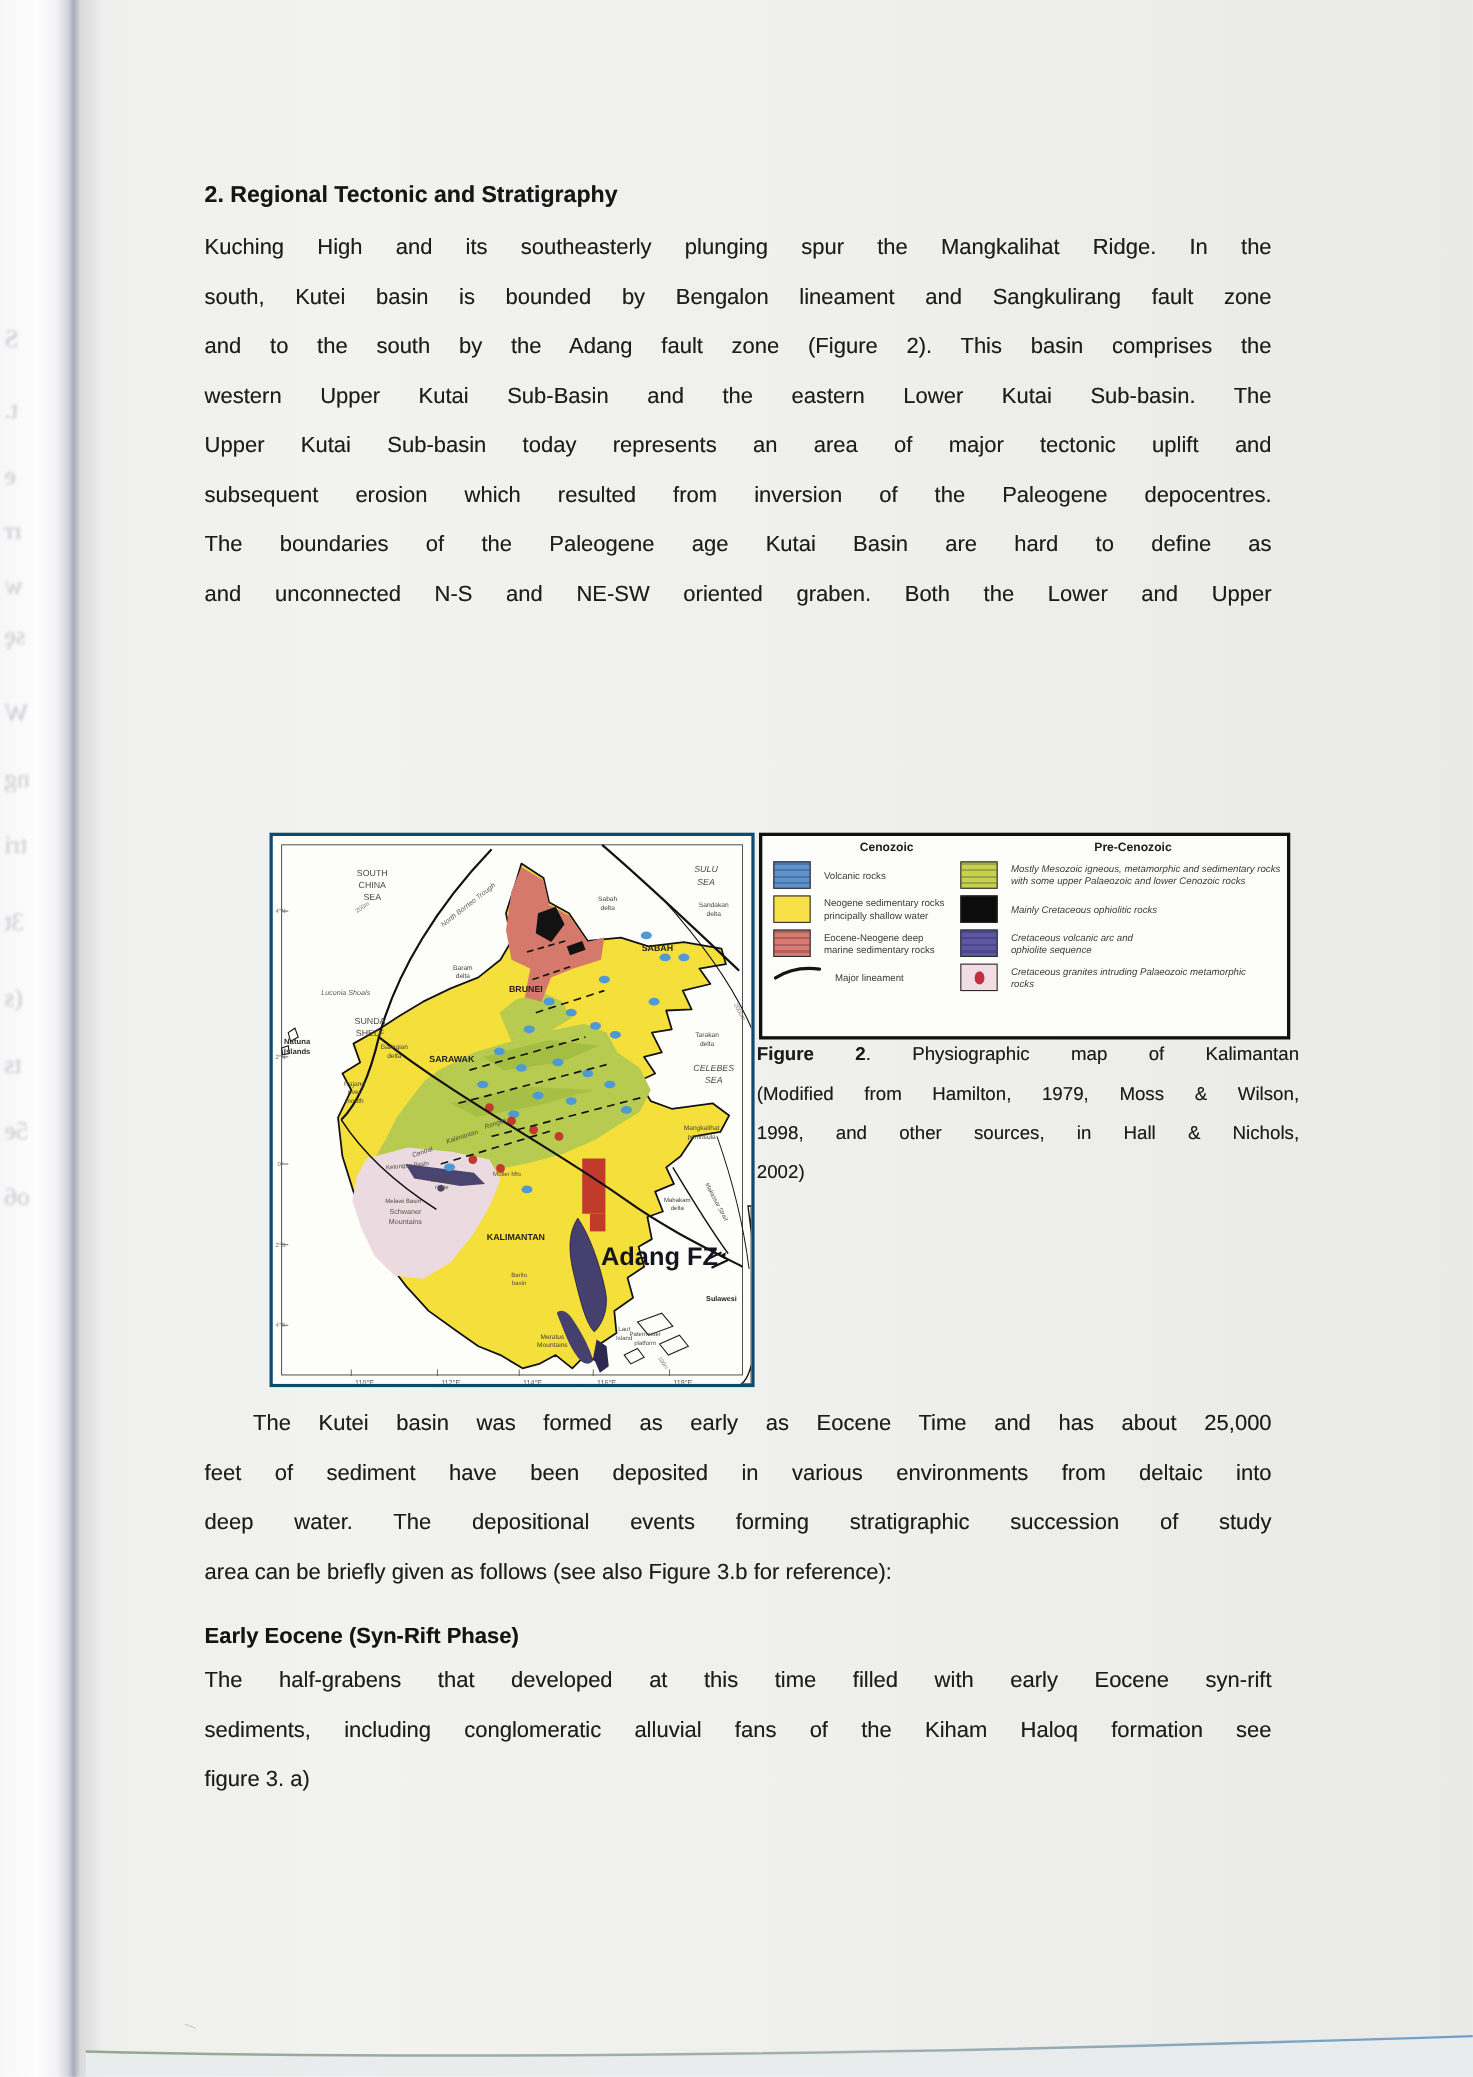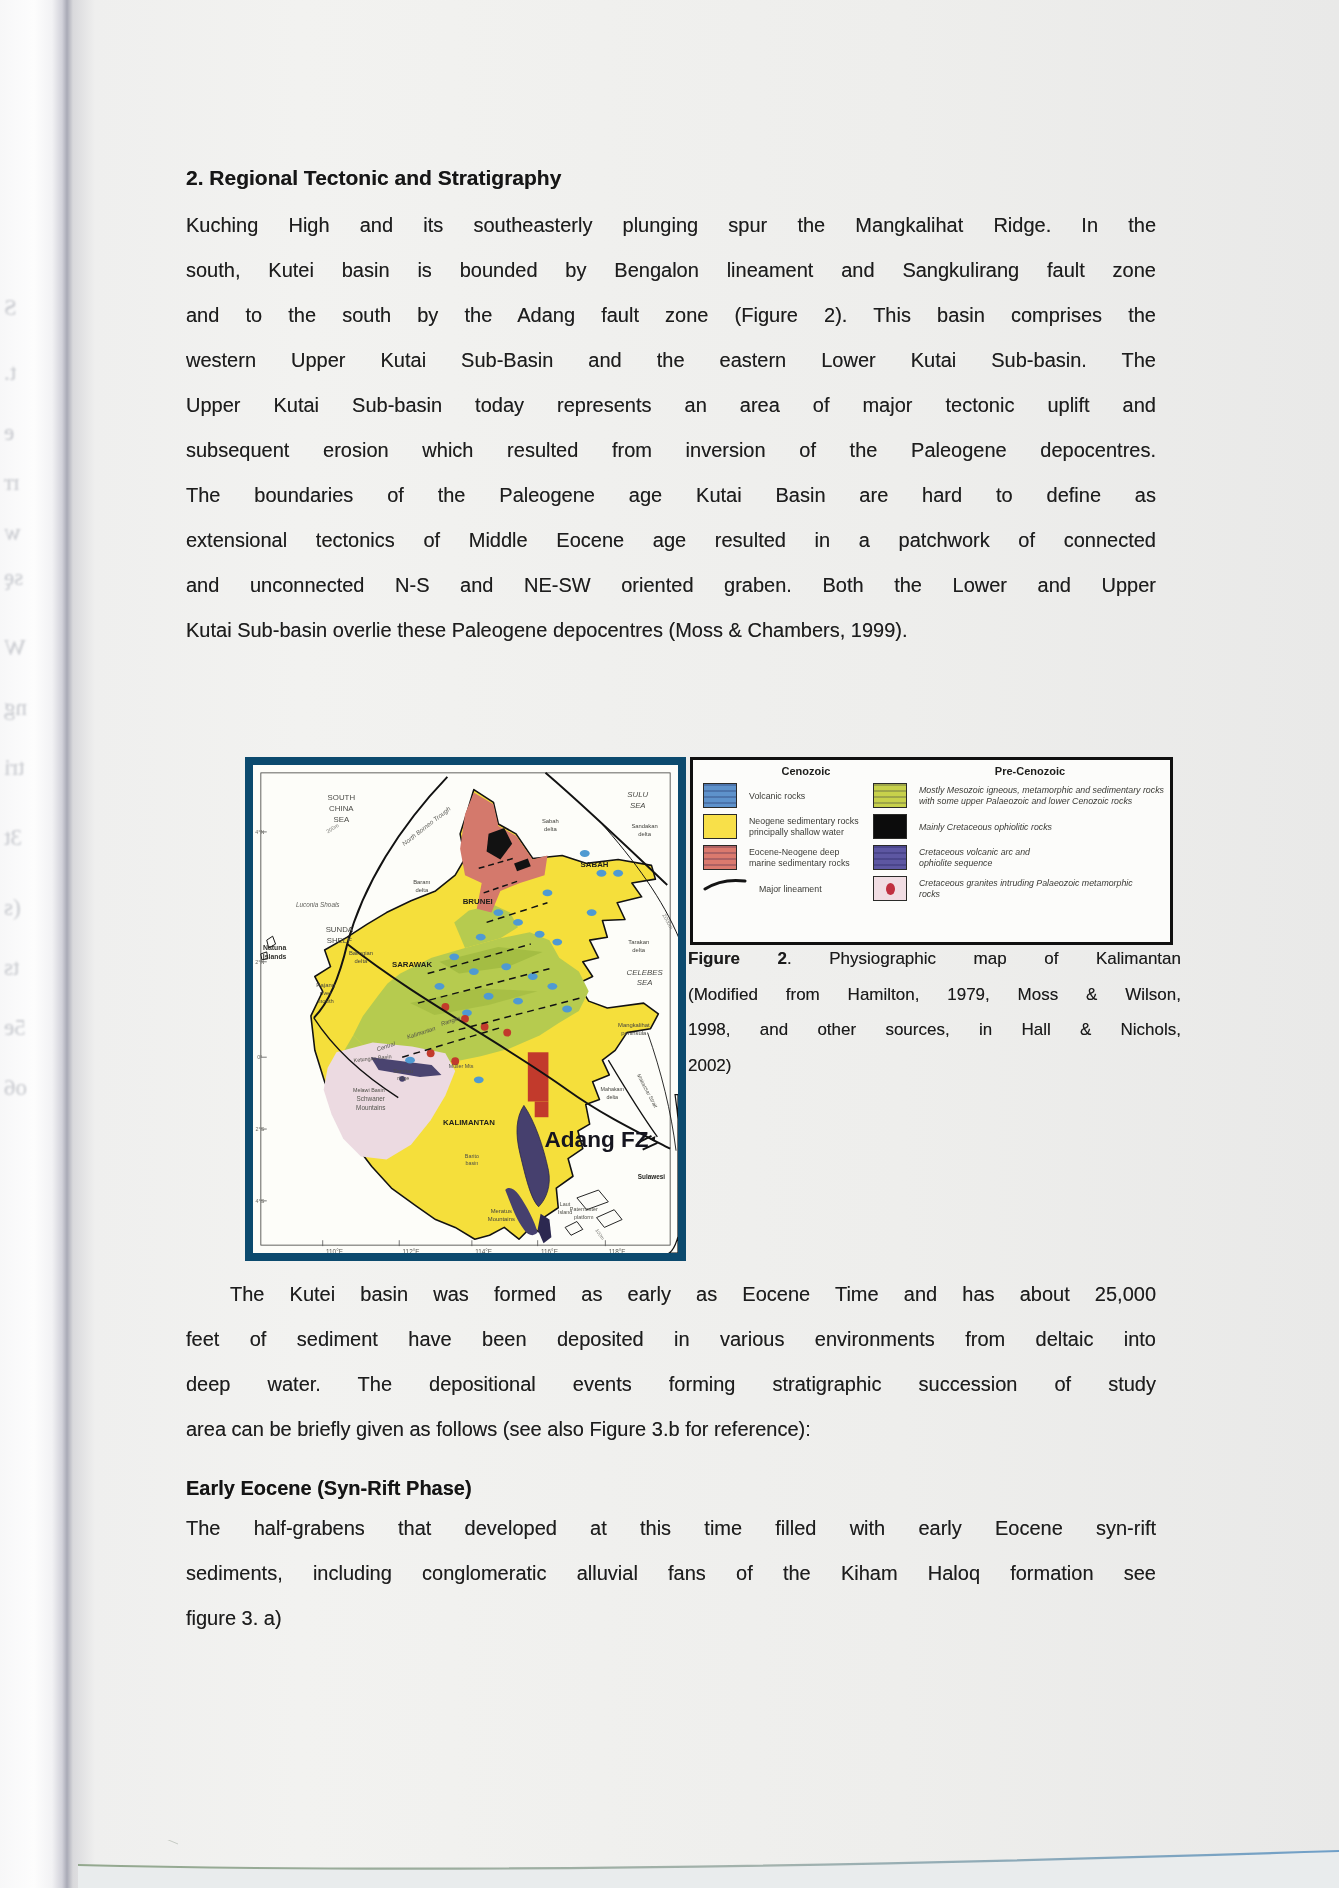--- a/index.html
+++ b/index.html
@@ -32,21 +32,21 @@
   .para .line.no-just{text-align-last:auto;}
   .para .line.indent{padding-left:44px;width:926px;}
   .subheading{
     position:absolute;left:186px;top:1477px;width:970px;
     font-size:20px;font-weight:bold;color:#141414;
     text-shadow:0 0 .4px rgba(0,0,0,.5);
   }
   
   .map-frame{
     position:absolute;left:245px;top:757px;width:441px;height:504px;
-    box-sizing:border-box;border:8px solid #0c4a6e;background:#fdfdf9;
+    box-sizing:border-box;border:3px solid #0c4a6e;background:#fdfdf9;
   }
   .map-frame svg{display:block;width:100%;height:100%;}
   .legend-box{
     position:absolute;left:690px;top:757px;width:483px;height:188px;
     box-sizing:border-box;border:3px solid #101010;background:#fcfcfa;
   }
   .leg-h{position:absolute;top:5px;font-size:11px;font-weight:bold;color:#1c1c1a;text-align:center;}
   .leg-h.c1{left:38px;width:150px;}
   .leg-h.c2{left:212px;width:250px;}
   .leg-col{position:absolute;top:23px;}
@@ -92,23 +92,21 @@
 <div class="heading">2. Regional Tectonic and Stratigraphy</div>
 
 <div class="para" style="top:203px" id="para1">
     <div class="line">Kuching High and its southeasterly plunging spur the Mangkalihat Ridge. In the</div>
     <div class="line">south, Kutei basin is bounded by Bengalon lineament and Sangkulirang fault zone</div>
     <div class="line">and to the south by the Adang fault zone (Figure 2). This basin comprises the</div>
     <div class="line">western Upper Kutai Sub-Basin and the eastern Lower Kutai Sub-basin. The</div>
     <div class="line">Upper Kutai Sub-basin today represents an area of major tectonic uplift and</div>
     <div class="line">subsequent erosion which resulted from inversion of the Paleogene depocentres.</div>
     <div class="line">The boundaries of the Paleogene age Kutai Basin are hard to define as</div>
-    <div class="line">extensional tectonics of Middle Eocene age resulted in a patchwork of connected</div>
     <div class="line">and unconnected N-S and NE-SW oriented graben. Both the Lower and Upper</div>
-    <div class="line no-just">Kutai Sub-basin overlie these Paleogene depocentres (Moss &amp; Chambers, 1999).</div>
   </div>
 
 <div class="map-frame">
   <svg id="map-svg" viewBox="0 0 433 496" preserveAspectRatio="none">
       <rect x="0" y="0" width="433" height="496" fill="#fdfdf9"></rect>
       <rect x="8" y="8" width="417" height="480" fill="none" stroke="#3a3a38" stroke-width="0.8"></rect>
       <path d="M430,335 C436,378 438,420 436,458 C435,478 430,492 424,496 L433,496 L433,335 Z" fill="#fbfbf5" stroke="#121212" stroke-width="1.2"></path>
       <path d="M225,25 L245,38 L250,60 L268,70 L285,95 L315,92 L340,100 L372,96 L406,102 L410,116 L386,120 L396,134 L371,140 L379,157 L356,158 L361,175 L343,178 L352,196 L336,200 L346,215 L331,222 L342,240 L361,247 L398,242 L413,253 L405,268 L381,272 L369,290 L356,300 L363,315 L346,322 L353,340 L339,345 L343,365 L331,372 L336,390 L321,400 L326,418 L309,430 L311,450 L296,460 L298,478 L283,470 L271,482 L256,470 L241,478 L226,482 L206,470 L186,462 L166,448 L141,430 L121,408 L101,382 L86,355 L73,322 L63,290 L59,255 L71,230 L63,215 L79,205 L73,188 L96,175 L116,162 L136,150 L161,138 L186,128 L206,112 L216,95 L211,70 L219,45 Z" fill="#f5df3b" stroke="#121212" stroke-width="1.6" stroke-linejoin="round"></path>
       <path d="M150,212 L182,196 L216,186 L252,176 L282,170 L302,178 L312,196 L332,210 L342,230 L332,250 L312,262 L292,275 L262,288 L232,296 L202,302 L172,306 L142,300 L117,290 L102,275 L112,255 L127,235 L137,222 Z" fill="#b6cb4f"></path>
       <path d="M102,275 L92,292 L98,310 L120,318 L150,312 L172,306 L142,300 L117,290 Z" fill="#b6cb4f"></path>

